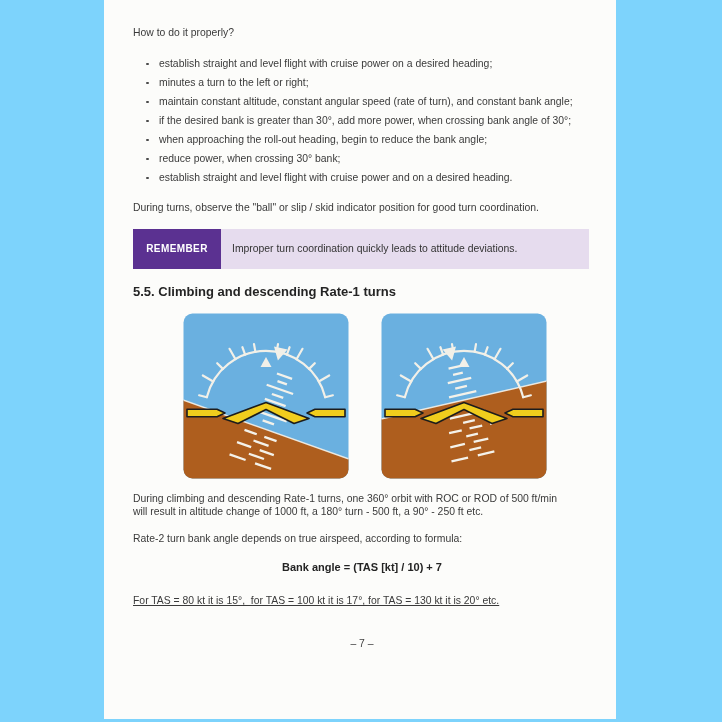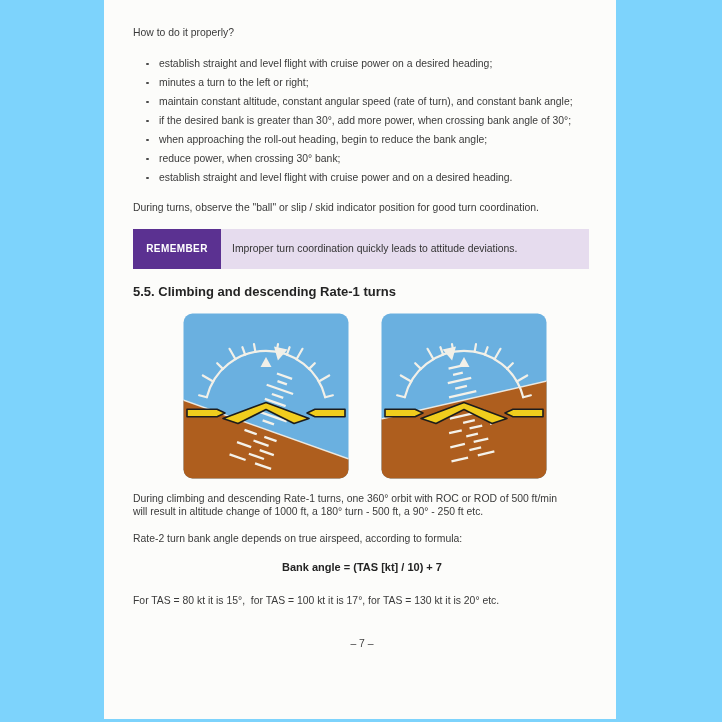--- a/index.html
+++ b/index.html
@@ -27,21 +27,21 @@
 
   .figures { display:flex; gap:32px; margin-top:15px; margin-left:50px; }
   .figures svg { display:block; }
 
   .para1 { margin-top:20px; }
   .para2 { margin-top:13px; }
   .para3 { margin-top:13px; }
   strong { color:#242424; }
 
   .formula { margin:16px 0 0 0; text-align:center; font-weight:bold; color:#242424; font-size:11px; line-height:13px; }
-  .examples { margin-top:20px; }
+  .examples { margin-top:20px;text-decoration:underline; }
 
   .footer { margin:29px 0 0 0; text-align:center; color:#3f3f3f; font-size:10.4px; line-height:14px; }
 </style>
 </head>
 <body>
 
 <div class="stage">
   <div class="page">
     <div class="content">
 

